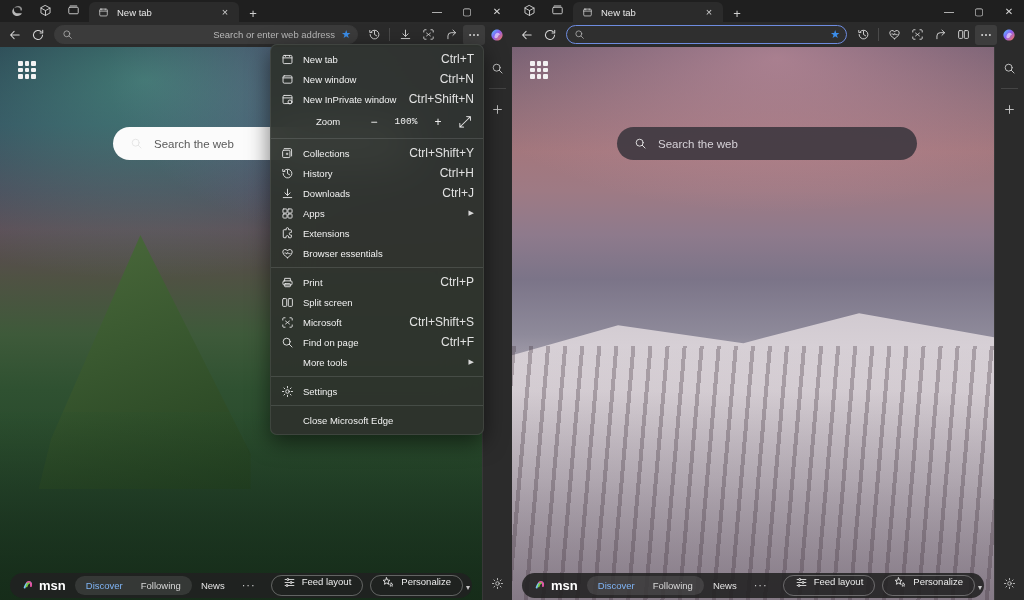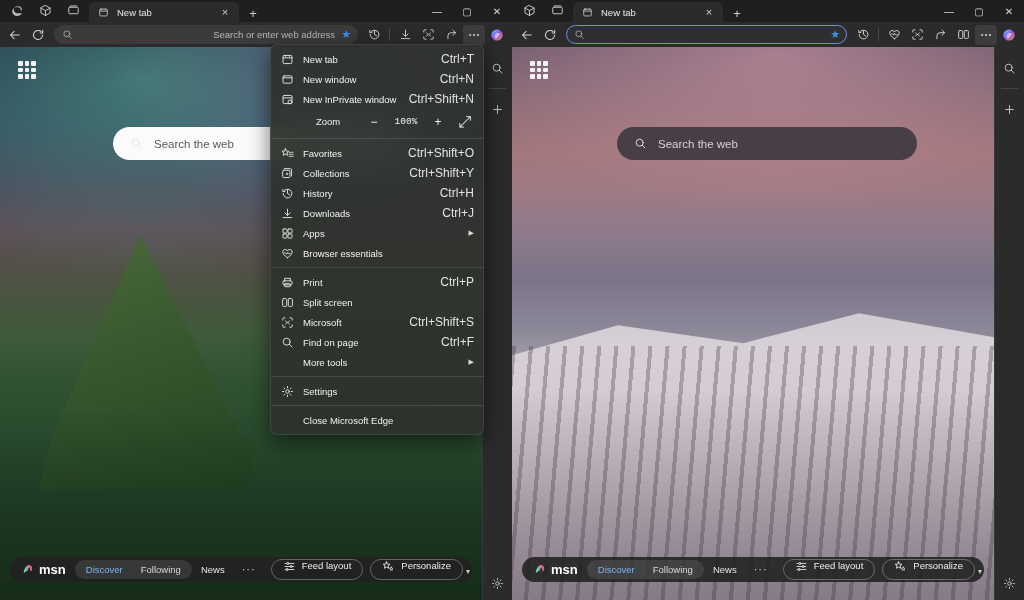--- a/index.html
+++ b/index.html
@@ -129,21 +129,21 @@
     width: 30px; height: 553px; background: #2b2b2b;
     display: flex; flex-direction: column; align-items: center; padding-top: 10px;
     border-left: 1px solid #383838; flex: none; position: relative;
   }
   .eb-ico { width: 22px; height: 22px; display:flex; align-items:center; justify-content:center; color:#c8c8c8; }
   .eb-sep { width: 17px; height: 1px; background: #454545; margin: 9px 0; }
   .eb-gear { position: absolute; bottom: 6px; color: #c0c0c0; }
 
   
   .msnbar {
-    position: absolute; left: 0; right: 0; bottom: 16px; height: 30px;
+    position: absolute; left: 0; right: 0; bottom: 0; height: 30px;
     display: flex; align-items: center; justify-content: center; pointer-events: none;
   }
   .msn-pill {
     display: flex; align-items: center; gap: 0; height: 25px;
     background: rgba(33,33,33,.88); border-radius: 14px; padding: 0 9px;
     pointer-events: auto;
   }
   .msn-logo { display:flex; align-items:center; gap:3px; color:#fff; font-size:13px; font-weight:bold; padding: 0 9px 0 3px;}
   .msn-seg { display:flex; align-items:flex-end; background: rgba(255,255,255,.10); border-radius: 12px; padding: 2px; }
   .msn-tab { padding: 2px 9px; font-size: 9.5px; border-radius: 11px; color: #d8d8d8; white-space: nowrap; }
@@ -422,31 +422,20 @@
         <span class="zoom-label">Zoom</span>
         <span class="zoom-btn">−</span>
         <span class="zoom-val">100%</span>
         <span class="zoom-btn">+</span>
         <span class="zoom-exp">⤢</span>
       </div>
         <div class="m-sep"></div>
         <div class="mi">
         <span class="mi-ico">
             <svg width="13" height="13" viewBox="0 0 16 16" fill="none" stroke="currentColor" stroke-width="1.15" stroke-linecap="round" stroke-linejoin="round">
-              <path d="M5.4 2.2 6.6 5l3 .3-2.3 2 .7 2.9-2.6-1.5-2.6 1.5.7-2.9L1.2 5.3l3-.3z"></path>
-              <path d="M10 9h5M10 11.5h5M10 6.5h5" stroke-width="1"></path>
-            </svg>
-          </span>
-        <span class="mi-label">Favorites</span>
-        <span class="mi-key">Ctrl+Shift+O</span>
-
-      </div>
-        <div class="mi">
-        <span class="mi-ico">
-            <svg width="13" height="13" viewBox="0 0 16 16" fill="none" stroke="currentColor" stroke-width="1.15" stroke-linecap="round" stroke-linejoin="round">
               <rect x="2" y="4" width="9" height="9" rx="1.3"></rect>
               <path d="M4 2h7.5A1.5 1.5 0 0 1 13 3.5V11"></path>
               <path d="M6.5 8.5h2M7.5 7.5v2" stroke-width="1.1"></path>
             </svg>
           </span>
         <span class="mi-label">Collections</span>
         <span class="mi-key">Ctrl+Shift+Y</span>
 
       </div>
         <div class="mi">
@@ -477,20 +466,29 @@
             <svg width="13" height="13" viewBox="0 0 16 16" fill="none" stroke="currentColor" stroke-width="1.15" stroke-linecap="round" stroke-linejoin="round">
               <rect x="2.4" y="2.4" width="5" height="5" rx="1"></rect>
               <rect x="8.6" y="2.4" width="5" height="5" rx="1"></rect>
               <rect x="2.4" y="8.6" width="5" height="5" rx="1"></rect>
               <rect x="8.6" y="8.6" width="5" height="5" rx="1"></rect>
             </svg>
           </span>
         <span class="mi-label">Apps</span>
 
         <span class="mi-arrow">▶</span>
+      </div>
+        <div class="mi">
+        <span class="mi-ico">
+            <svg width="13" height="13" viewBox="0 0 16 16" fill="none" stroke="currentColor" stroke-width="1.15" stroke-linecap="round" stroke-linejoin="round">
+              <path d="M6.2 2.4a1.6 1.6 0 1 1 3.2 0v1h2.5a.9.9 0 0 1 .9.9v2.4h-1a1.6 1.6 0 1 0 0 3.2h1v2.4a.9.9 0 0 1-.9.9H9.4v-1a1.6 1.6 0 1 0-3.2 0v1H3.7a.9.9 0 0 1-.9-.9V4.3a.9.9 0 0 1 .9-.9h2.5z"></path>
+            </svg>
+          </span>
+        <span class="mi-label">Extensions</span>
+
       </div>
         <div class="mi">
         <span class="mi-ico">
             <svg width="13" height="13" viewBox="0 0 16 16" fill="none" stroke="currentColor" stroke-width="1.15" stroke-linecap="round" stroke-linejoin="round">
               <path d="M8 13.2S2.2 9.8 2.2 6.3A3 3 0 0 1 8 5a3 3 0 0 1 5.8 1.3c0 3.5-5.8 6.9-5.8 6.9z"></path>
               <path d="M4.6 7.4h1.8l.8 1.4 1.1-2.2.9 1.6h2.2" stroke-width="1"></path>
             </svg>
           </span>
         <span class="mi-label">Browser essentials</span>
 

